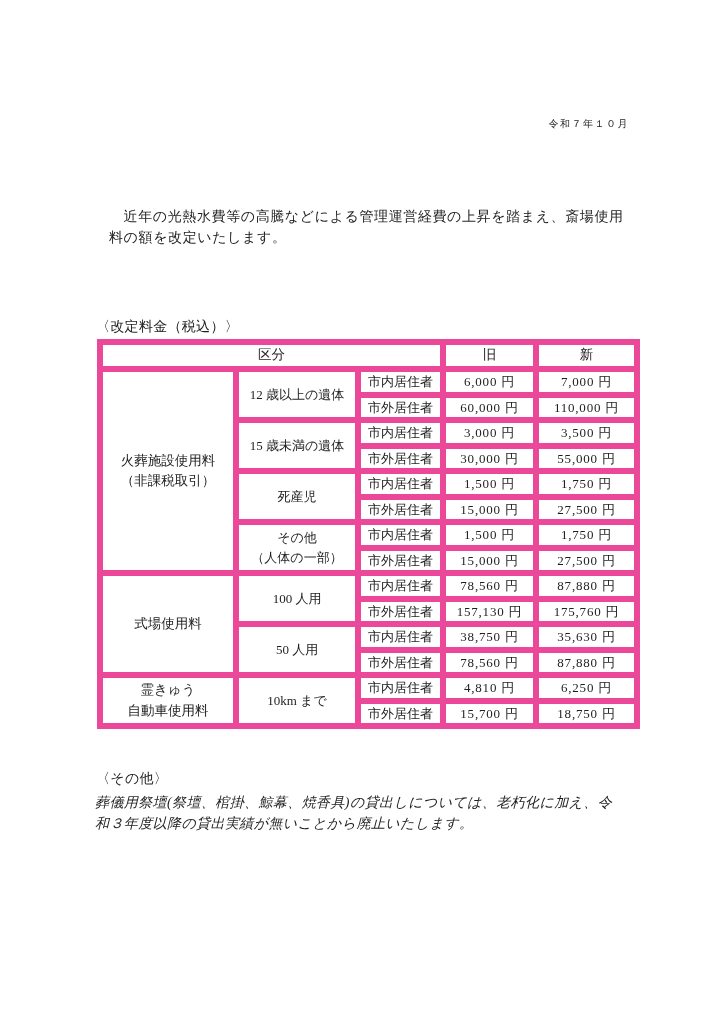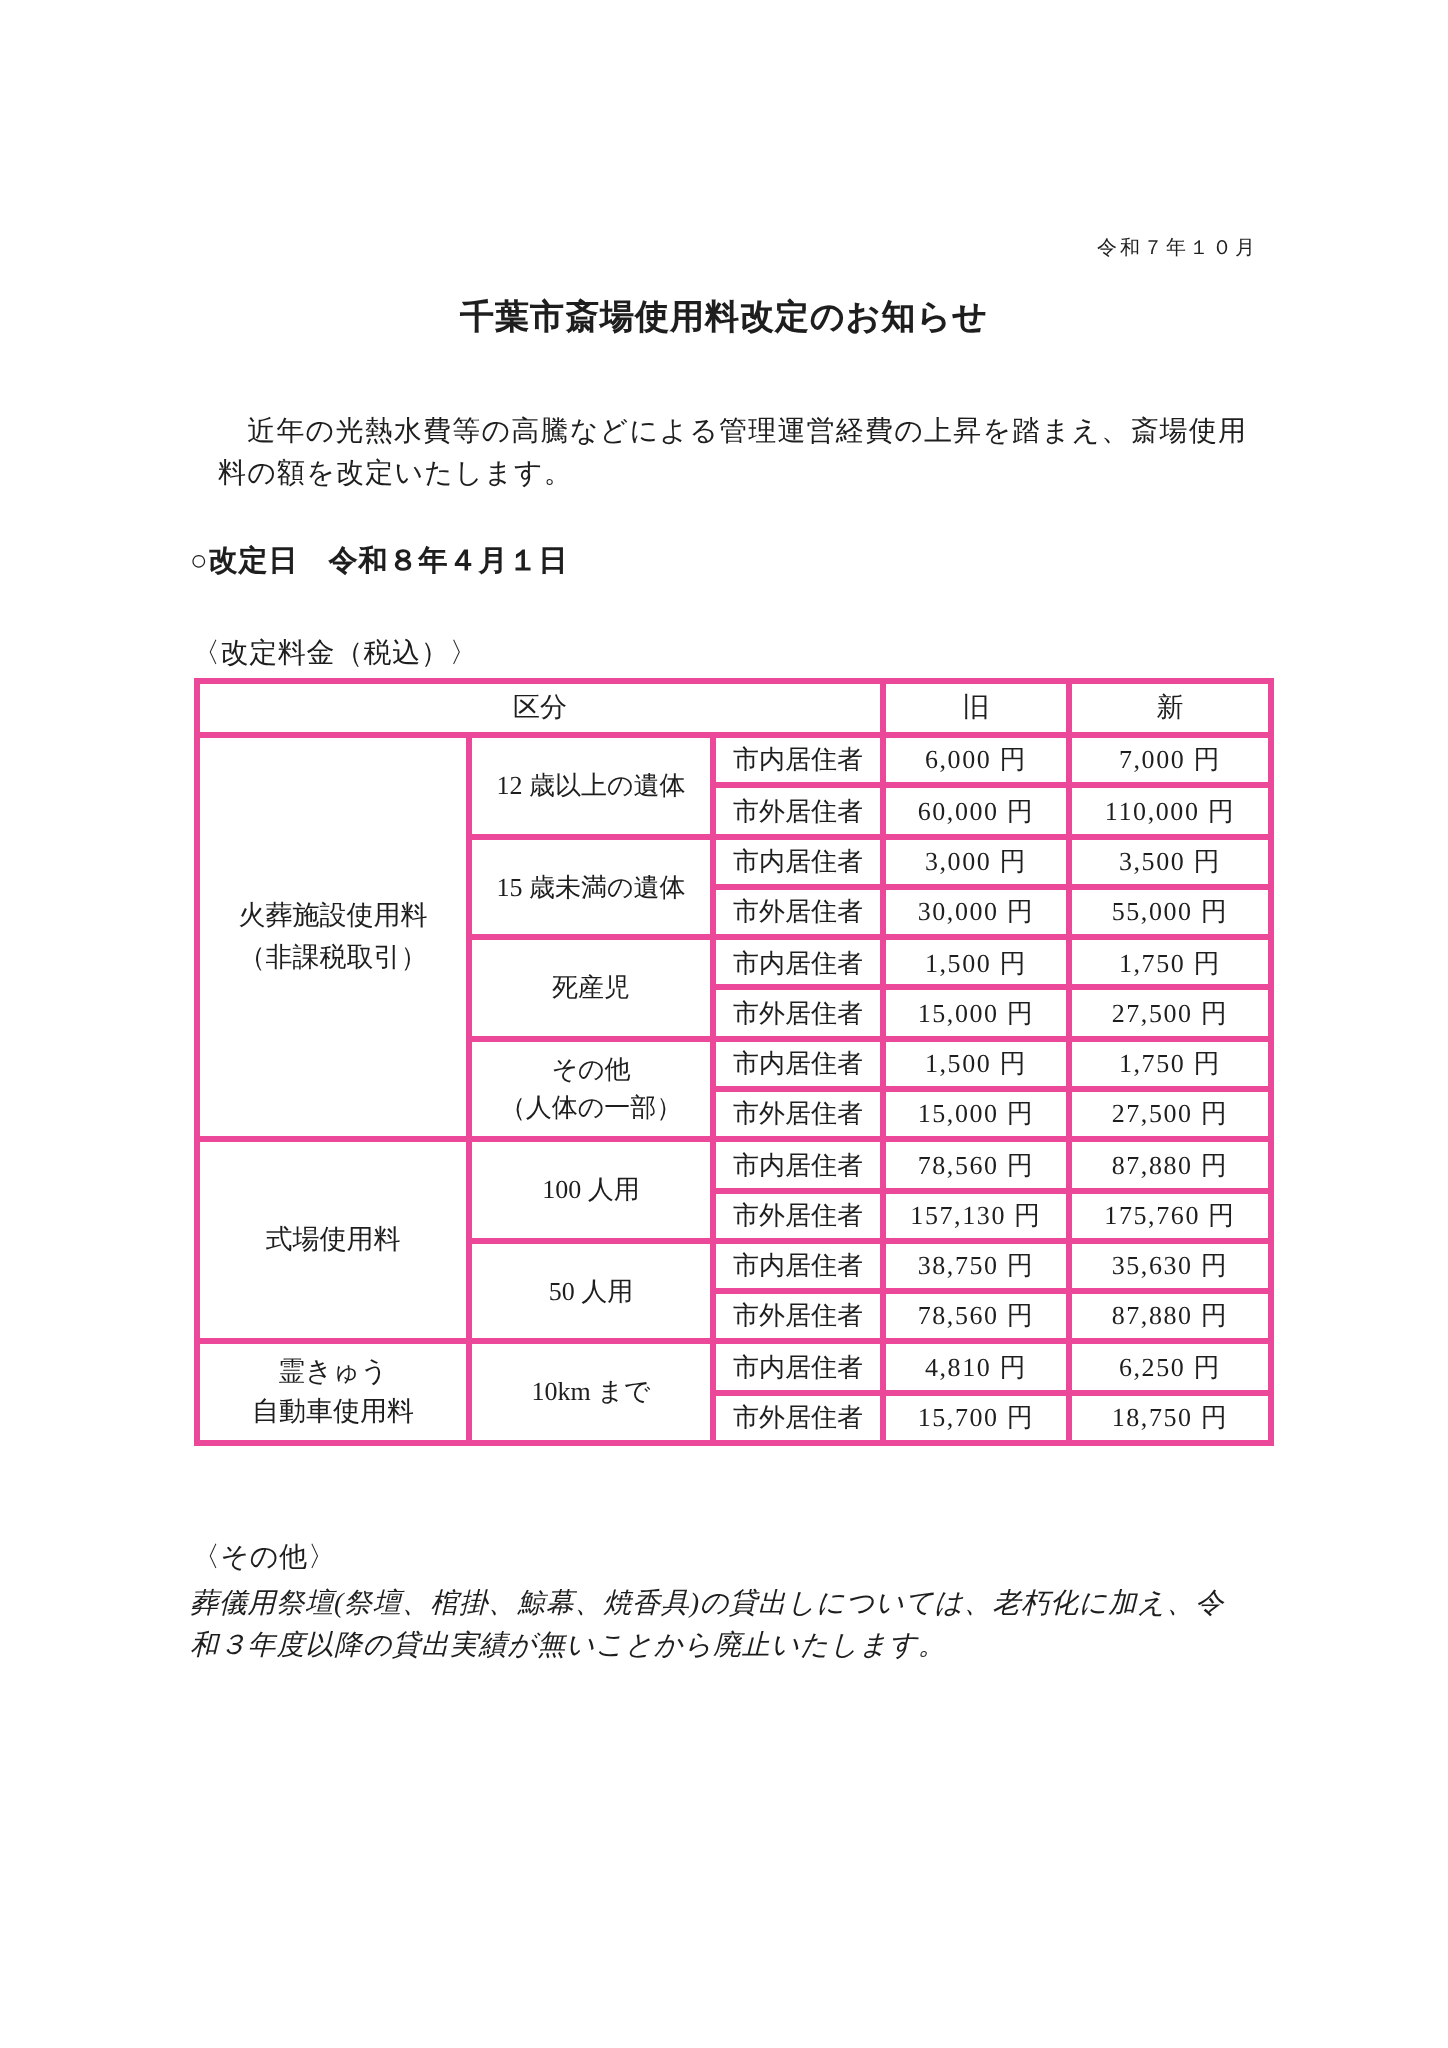--- a/index.html
+++ b/index.html
@@ -28,21 +28,21 @@
   .fee-table-label{
     position:absolute;top:318px;left:96px;font-size:14px;letter-spacing:0.3px;
   }
   table.fee-table{
     position:absolute;top:339px;left:97px;width:537px;height:384px;
     border-collapse:collapse;table-layout:fixed;
     font-size:13px;color:#1e1e1e;
     border:1.5px solid #2a2a2a;
   }
   .fee-table th,.fee-table td{
-    border:3px solid #ec4899;
+    border:6px solid #ec4899;
     text-align:center;vertical-align:middle;
     padding:0 2px;font-weight:normal;
     white-space:pre-line;line-height:1.5;
   }
   .fee-table thead tr{height:27px;}
   .fee-table thead th{border-bottom:2px solid #2a2a2a;font-size:13.5px;}
   .fee-table td.price{letter-spacing:0.8px;margin-left:14px;}
   .fee-table td.category{font-size:13.5px;}
   .note-line{
     position:absolute;top:728px;left:95px;font-size:14px;letter-spacing:0.4px;
@@ -55,26 +55,24 @@
     font-size:14px;line-height:21px;white-space:pre-line;letter-spacing:0.4px;font-style:italic;
   }
 </style>
 </head>
 <body>
 
 <div class="page">
 
   <div class="date-line">令和７年１０月</div>
 
-  <div class="doc-title">千葉市斎場使用料改定のお知らせ</div>
 
   <div class="intro-paragraph">　近年の光熱水費等の高騰などによる管理運営経費の上昇を踏まえ、斎場使用
 料の額を改定いたします。</div>
 
-  <div class="revision-date-line">○改定日　令和８年４月１日</div>
 
   <div class="fee-table-label">〈改定料金（税込）〉</div>
 
   <table class="fee-table">
     <colgroup>
       <col style="width:136px">
         <col style="width:122px">
         <col style="width:85px">
         <col style="width:93px">
         <col style="width:101px">

